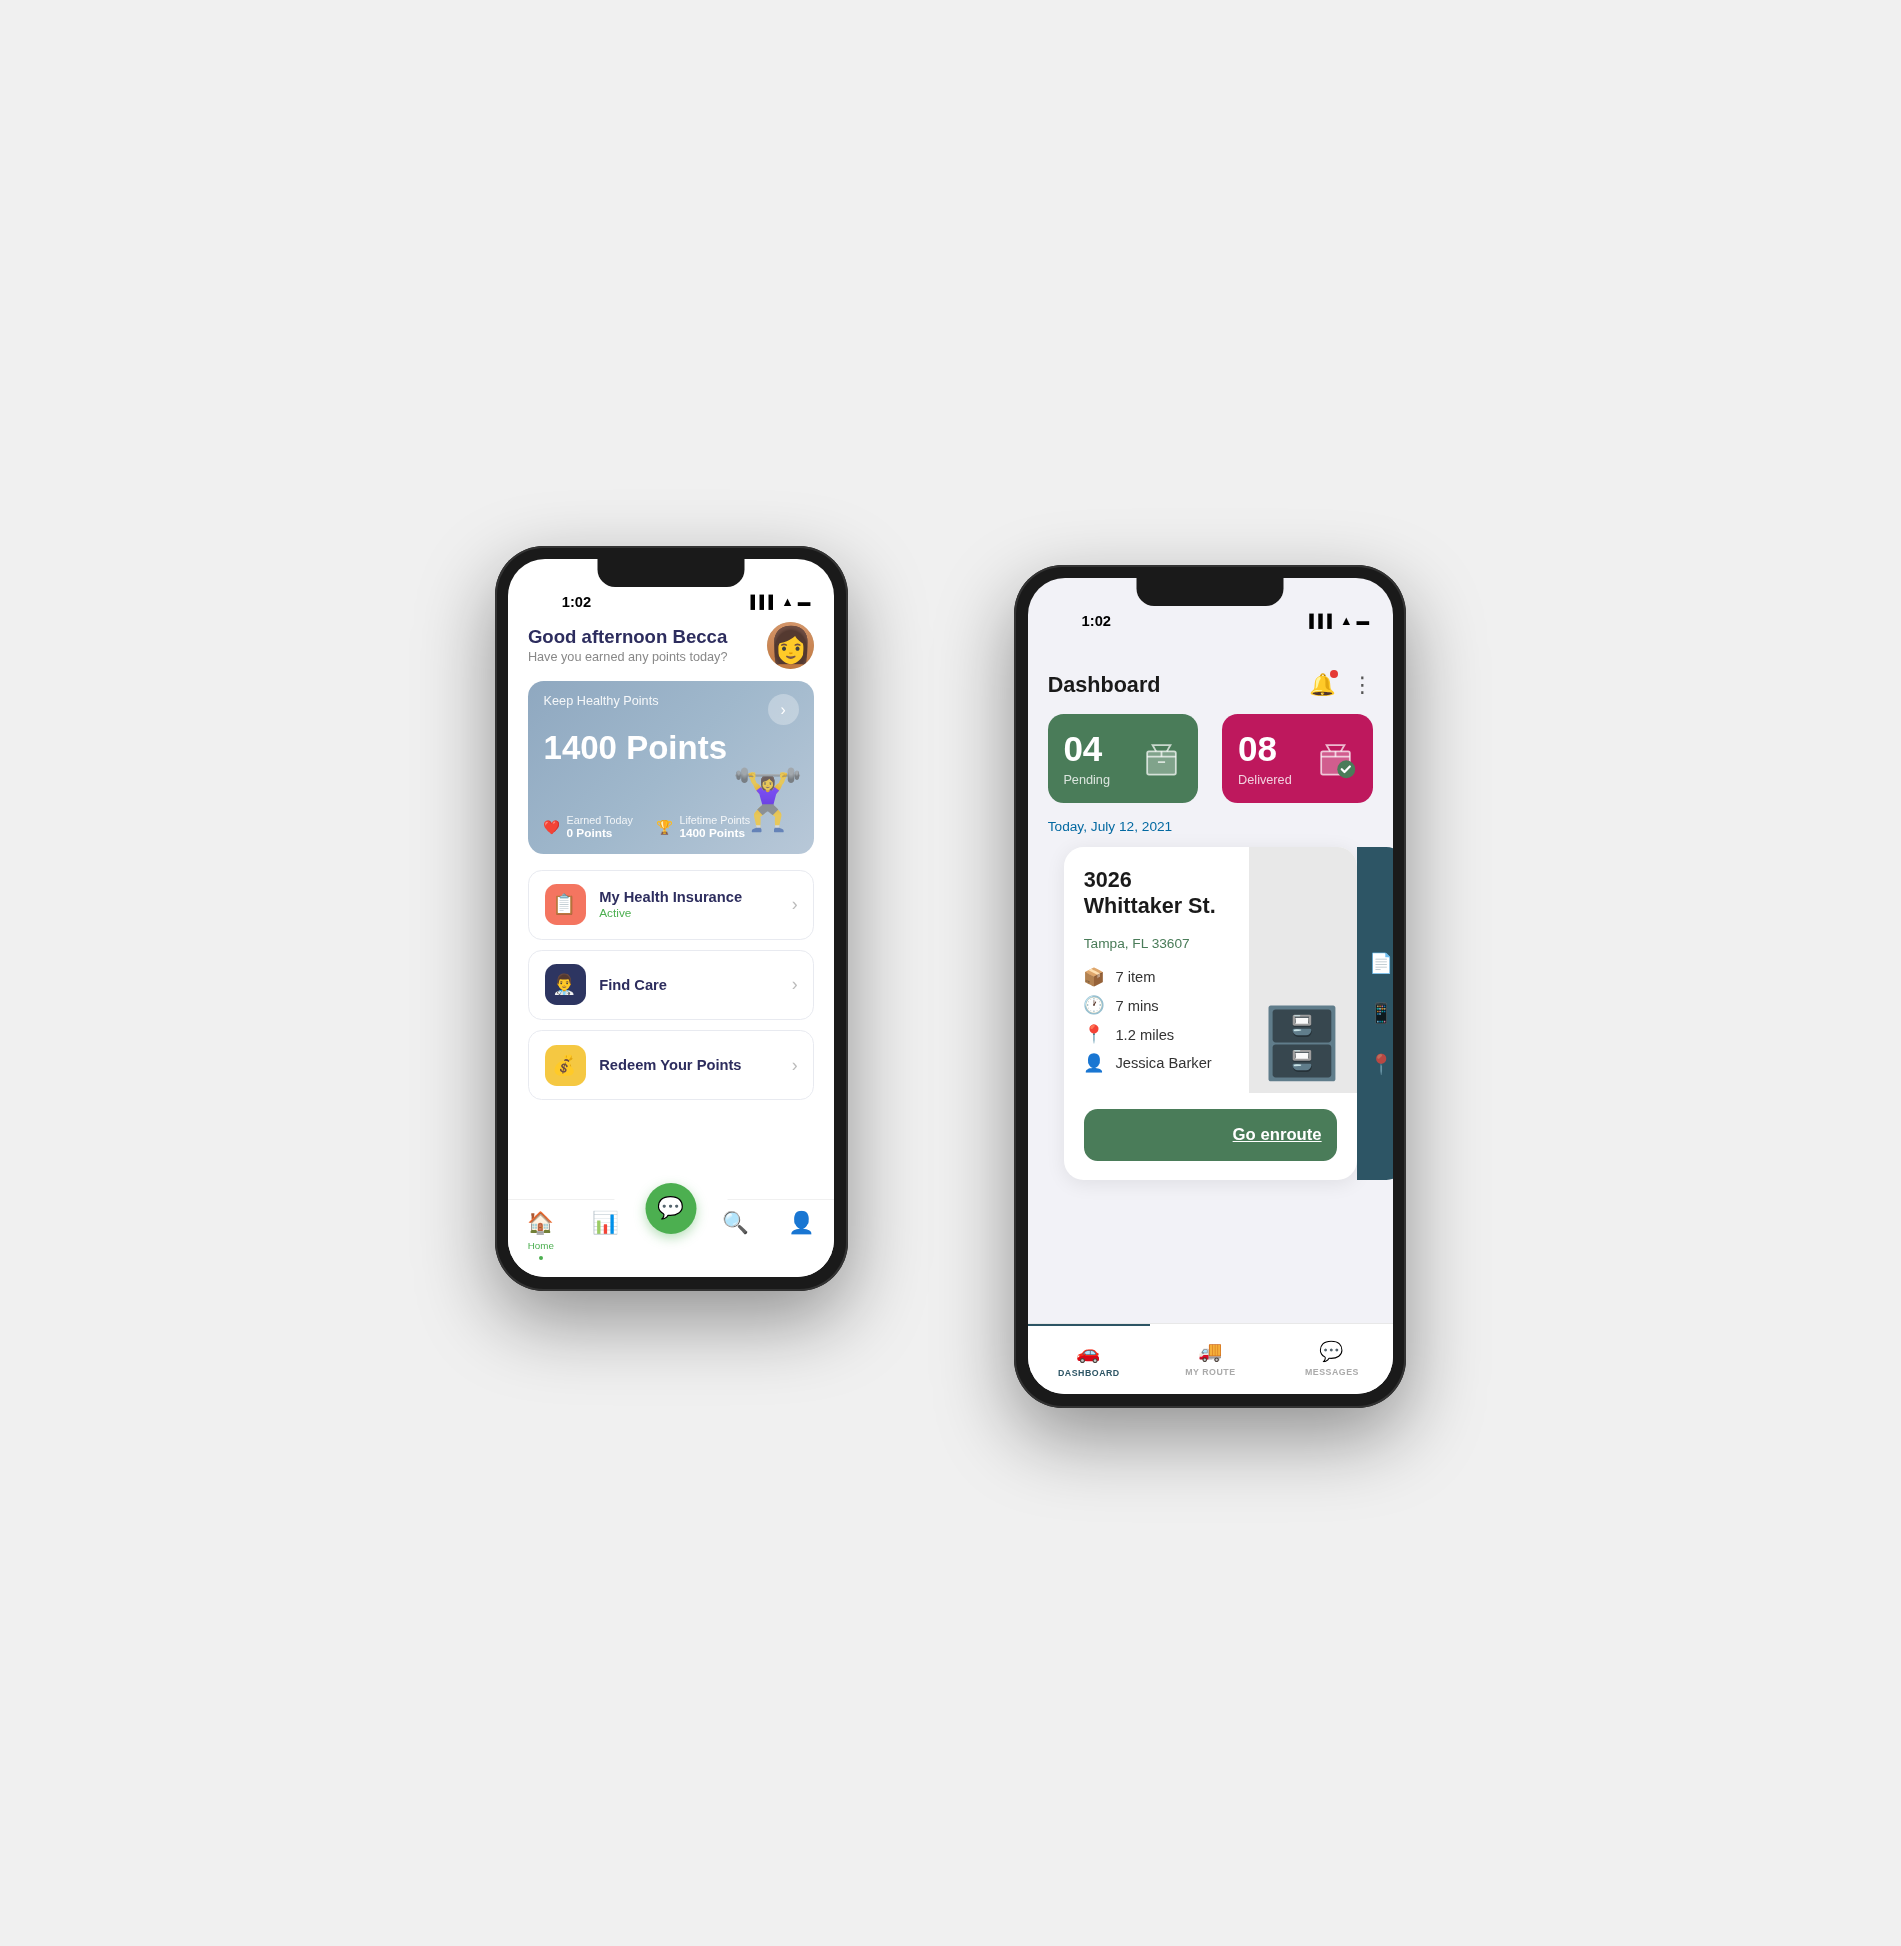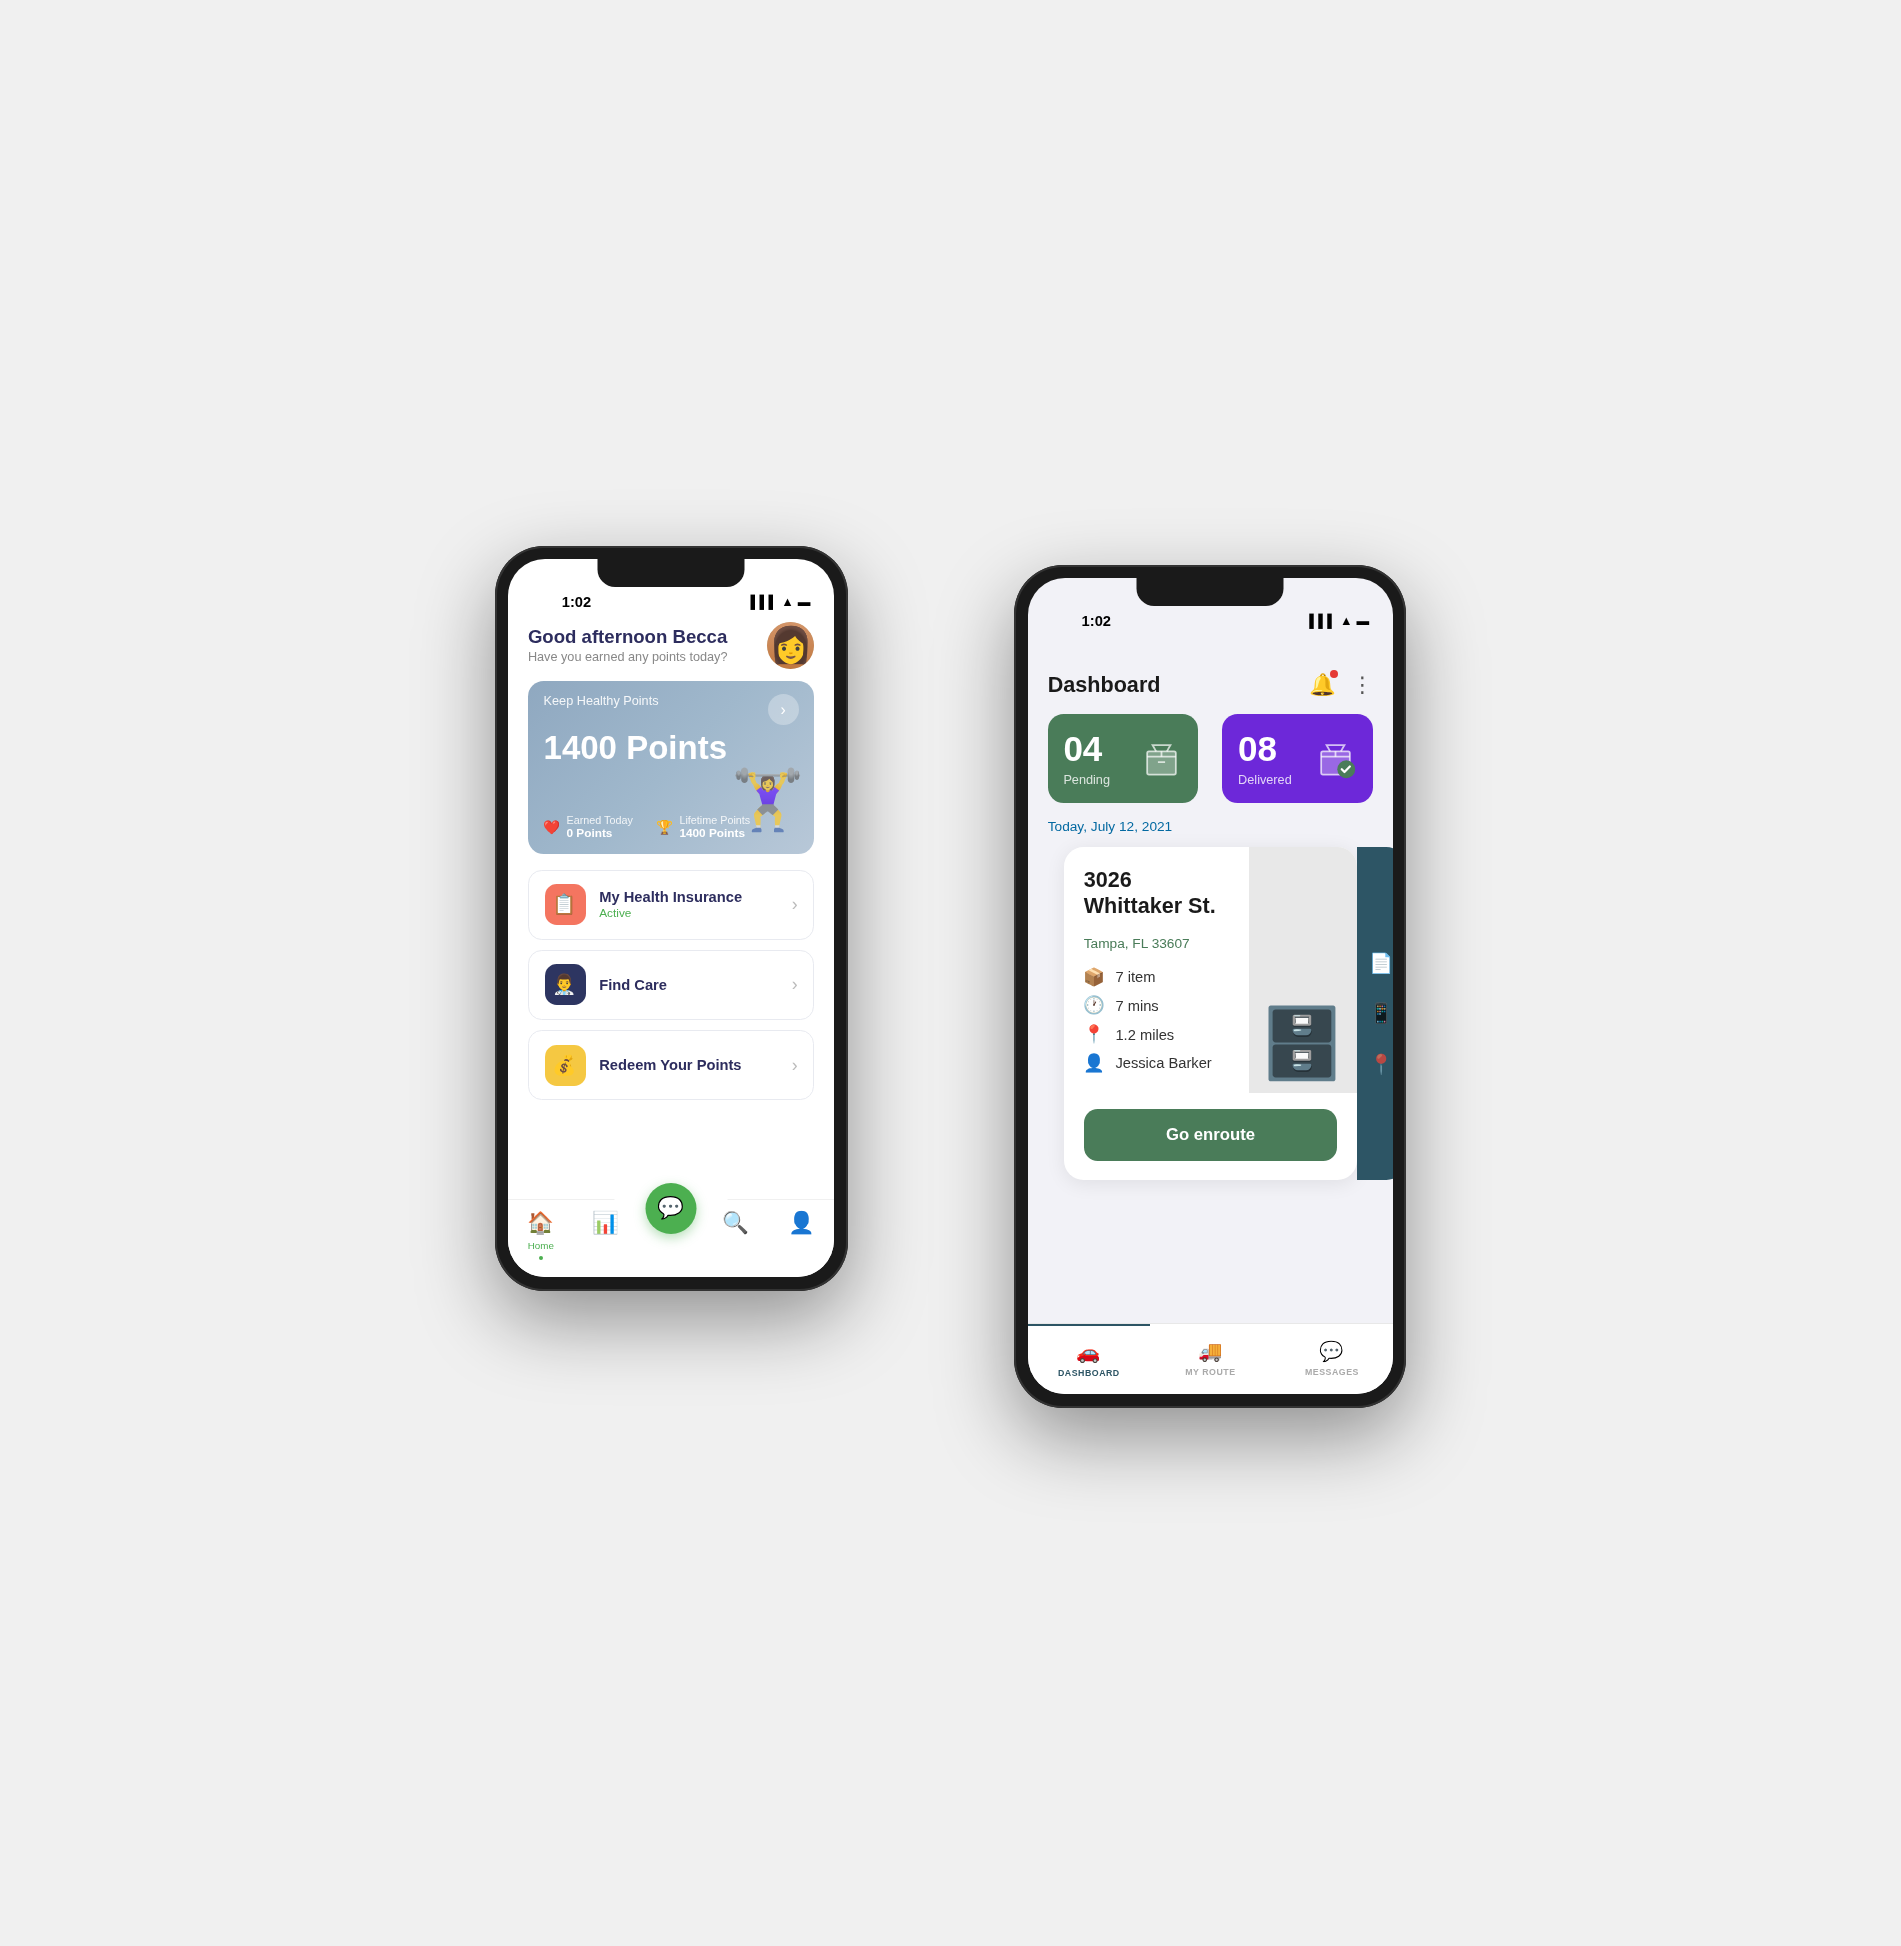--- a/index.html
+++ b/index.html
@@ -287,21 +287,21 @@
     }
     .stat-card {
       flex: 1;
       border-radius: 15.7px;
       padding: 15.7px;
       display: flex;
       align-items: center;
       justify-content: space-between;
     }
     .stat-card.green { background: #4a7c59; }
-    .stat-card.teal { background: #6d28d9; }
+    .stat-card.teal { background: #be185d; }
     .stat-number {
       font-size: 35px;
       font-weight: 800;
       color: white;
     }
     .stat-label {
       font-size: 12.7px;
       color: rgba(255,255,255,0.8);
       margin-top: 3.9px;
     }
@@ -370,21 +370,22 @@
       margin: 15.7px 19.6px 19.6px;
       background: #4a7c59;
       color: white;
       border: none;
       border-radius: 13.7px;
       padding: 15.7px;
       font-size: 16.7px;
       font-weight: 700;
       width: calc(100% - 39px);
       cursor: pointer;
-      text-align: center;
+      text-align: right;
+      text-decoration: underline;
     }
 
     
     .side-tabs {
       position: absolute;
       right: -13.7px;
       top: 0;
       width: 49px;
       height: 100%;
       background: #2d5565;

